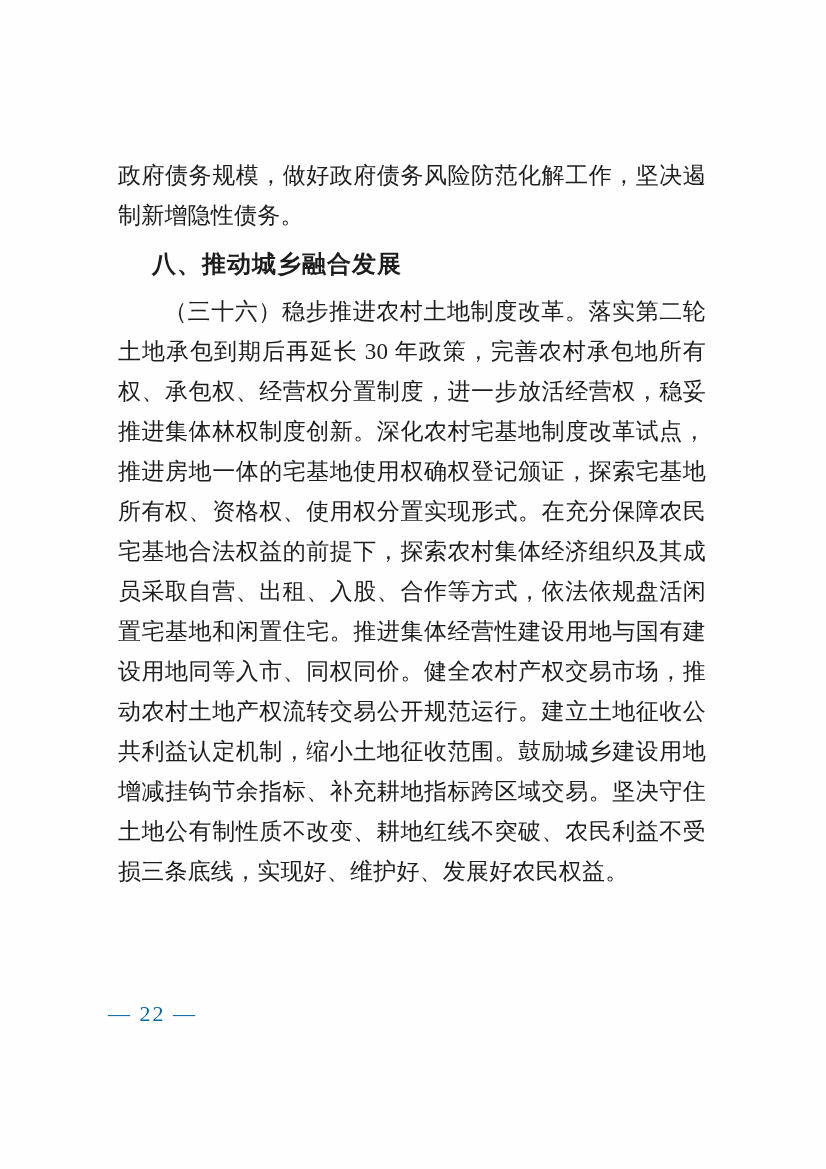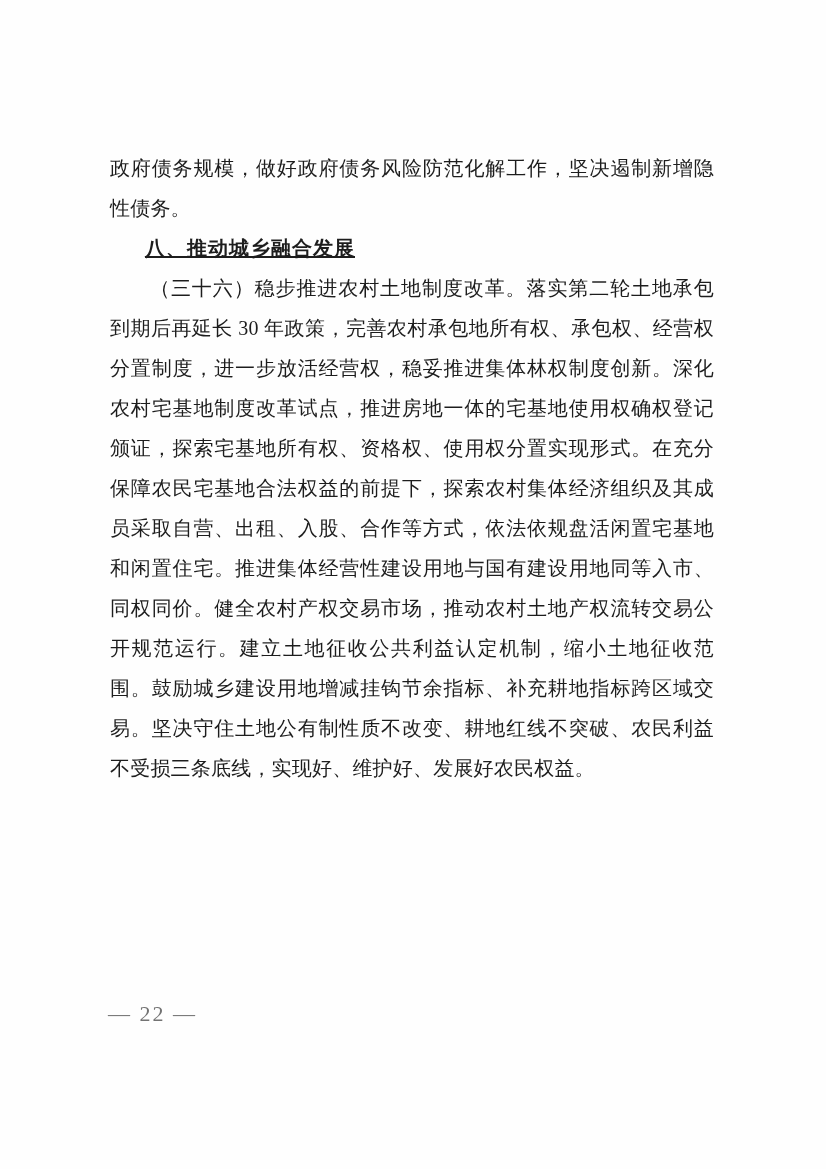--- a/index.html
+++ b/index.html
@@ -17,55 +17,54 @@
     font-family: "Liberation Serif", serif;
     color: #1d1d1d;
   }
   .content {
     position: absolute;
     left: 110px;
     top: 148px;
     width: 604px;
   }
   .para {
-    margin: 0;
-    font-size: 20px;
+    margin: 8px;
+    font-size: 23px;
     line-height: 40px;
     text-align: justify;
     text-justify: inter-ideograph;
     letter-spacing: 0.2px;
   }
   .para-indent {
     text-indent: 2em;
   }
   .lead {
     font-weight: normal;
   }
   .section-heading {
     margin: 0;
     font-family: "Liberation Sans", sans-serif;
     font-weight: bold;
-    font-size: 20px;
+    font-size: 24px;
     line-height: 40px;
     text-indent: 1.75em;
     text-align: left;
     letter-spacing: 1px;
-    text-decoration: underline;
   }
   .para-37 {
     margin-top: 6px;
   }
   .page-footer {
     position: absolute;
     left: 108px;
     top: 994px;
     font-size: 22px;
     line-height: 40px;
     letter-spacing: 2px;
-    color: #737373;
+    color: #0369a1;
   }
 </style>
 </head>
 <body>
 
 <div class="page">
   <div class="content">
 
     <p class="para"><span>政府债务规模，做好政府债务风险防范化解工作，坚决遏制新增隐性债务。</span></p>
 

